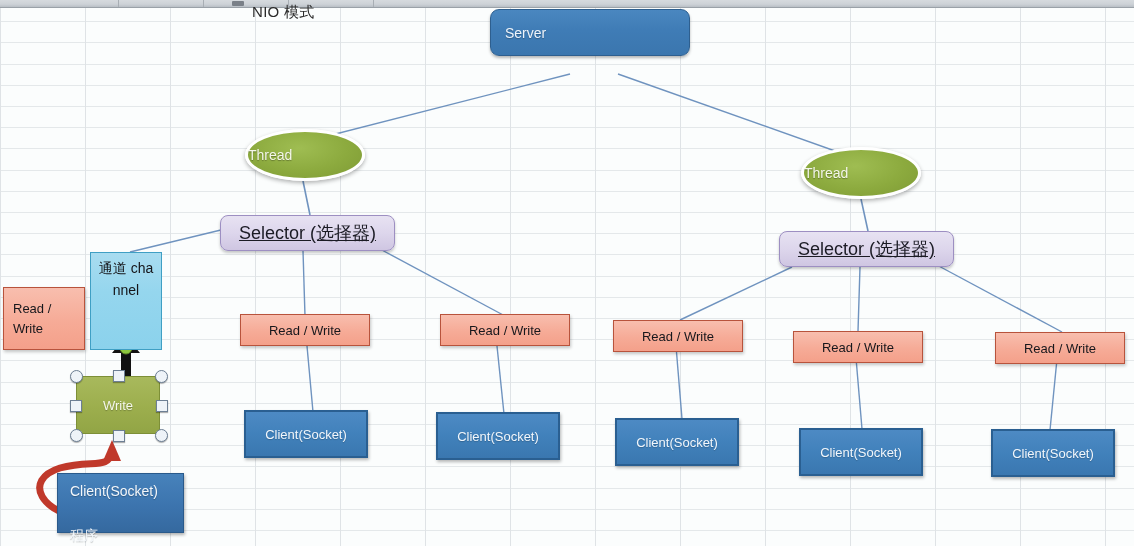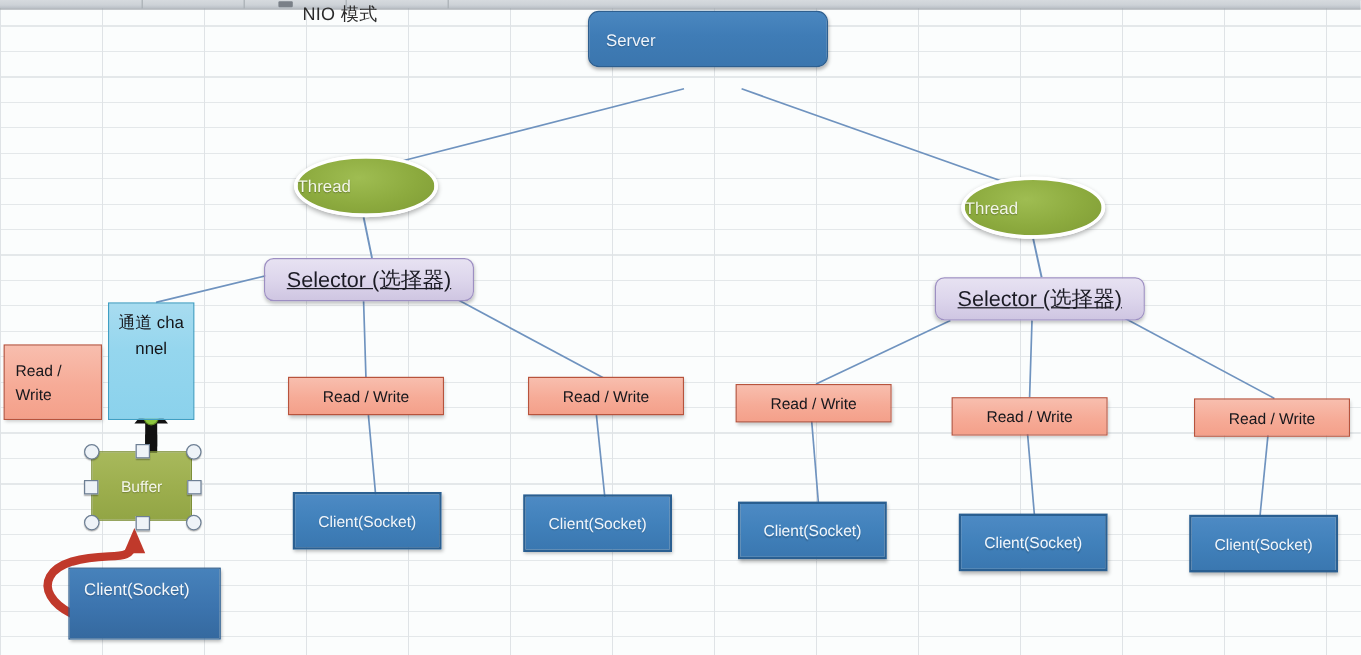--- a/index.html
+++ b/index.html
@@ -230,33 +230,34 @@
 
   <div class="node rw rw-far">
     <span>Read / Write</span>
   </div>
 
   <div class="node channel">
     <span>通道 channel</span>
   </div>
 
   <div class="node buffer">
-    <span>Buffer</span>
+    <span>Write</span>
   </div>
 
   <div class="handles">
     <div class="h hc" style="left:0px;top:0px"></div>
     <div class="h hc" style="left:85px;top:0px"></div>
     <div class="h hc" style="left:0px;top:59px"></div>
     <div class="h hc" style="left:85px;top:59px"></div>
     <div class="h hs" style="left:43px;top:0px"></div>
     <div class="h hs" style="left:43px;top:60px"></div>
     <div class="h hs" style="left:0px;top:30px"></div>
     <div class="h hs" style="left:86px;top:30px"></div>
   </div>
 
   <div class="node clientprog">
     <span>
       <span>Client(Socket)</span><br>
+      <span>程序</span>
     </span>
   </div>
 
 </div>
 
 </body></html>

